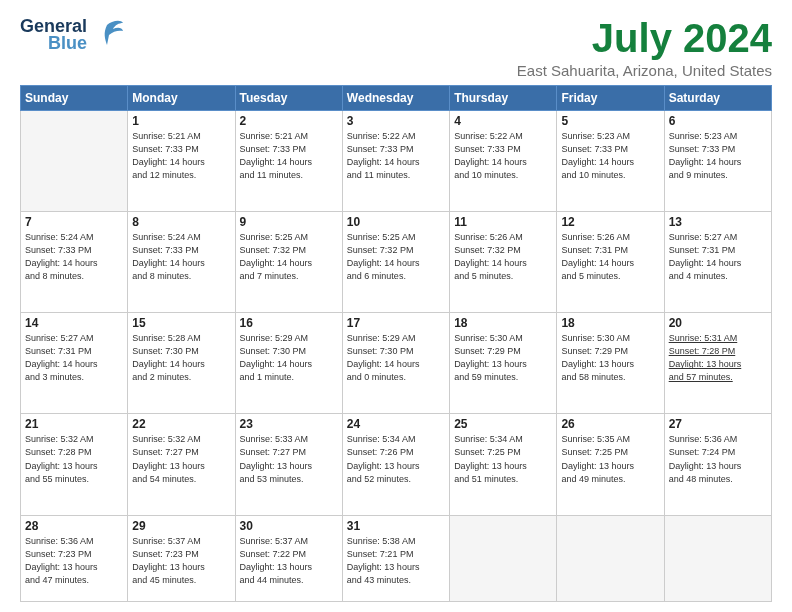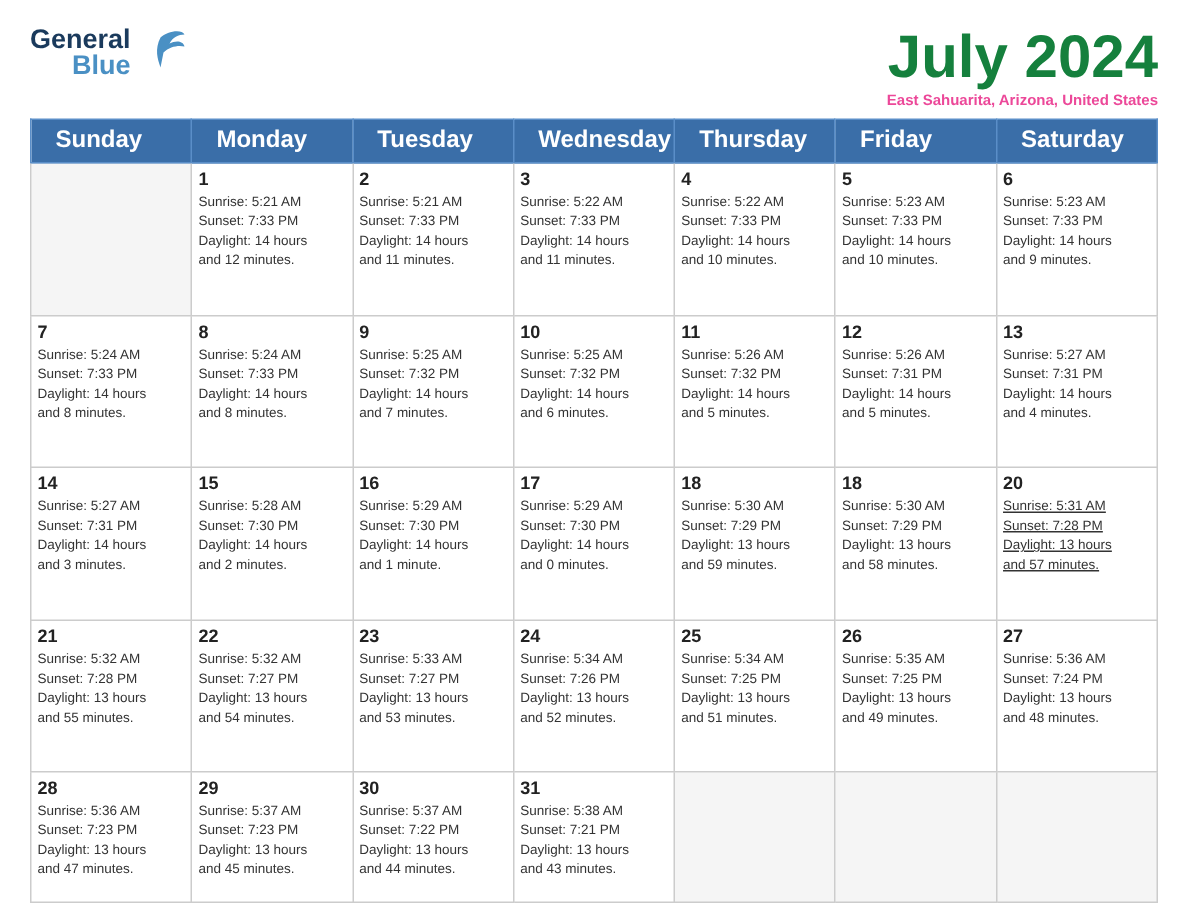--- a/index.html
+++ b/index.html
@@ -36,38 +36,37 @@
     .title-block {
       text-align: right;
     }
     .main-title {
       font-size: 40px;
       font-weight: bold;
       color: #15803d;
       line-height: 1.1;
     }
     .subtitle {
-      font-size: 10px;
-      color: #ec4899;
+      font-size: 15px;
+      color: #737373;
       margin-top: 2px;
-      font-weight: bold;
     }
     .calendar {
       flex: 1;
       border: 1px solid #ccc;
       border-collapse: collapse;
       width: 100%;
       table-layout: fixed;
     }
     .calendar th {
       background: #3a6ea8;
       color: #fff;
-      font-size: 16px;
+      font-size: 12px;
       font-weight: bold;
-      padding: 5px 16px;
+      padding: 5px 4px;
       border: 1px solid #5a8ec8;
       text-align: left;
     }
     .calendar td {
       border: 1px solid #ccc;
       vertical-align: top;
       padding: 3px 4px;
       font-size: 9.5px;
       color: #222;
       height: 88px;

